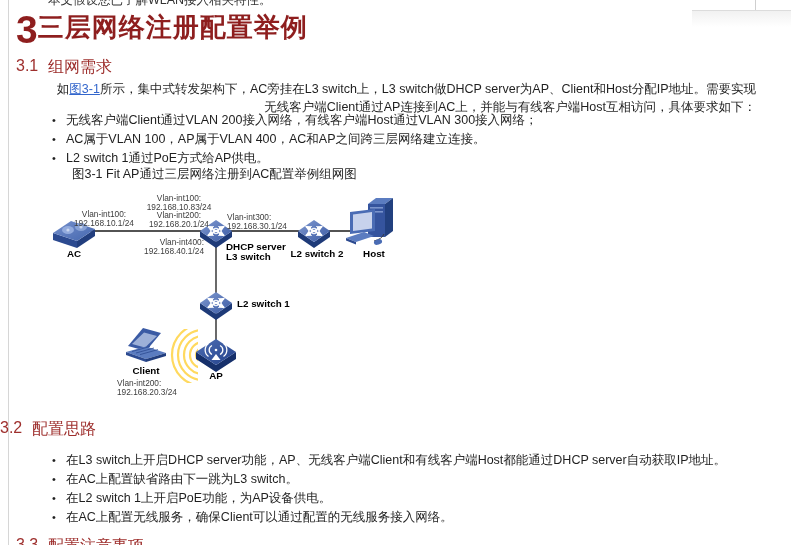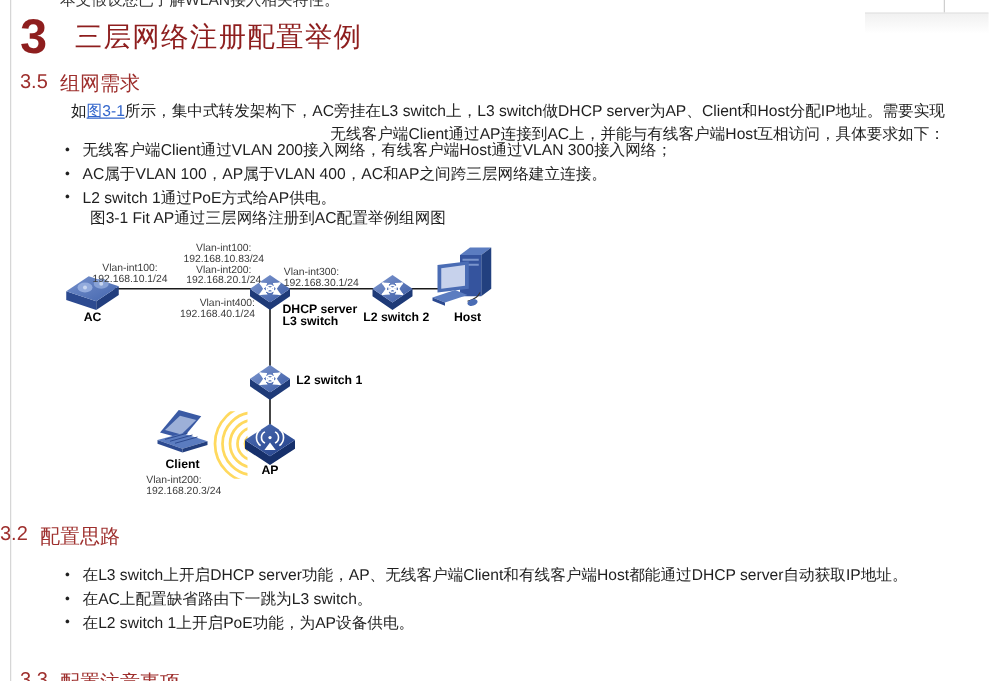--- a/index.html
+++ b/index.html
@@ -8,21 +8,21 @@
   .abs{position:absolute;}
   .frame-left{left:8px;top:0;width:1px;height:545px;background:#d6d6d6;}
   .frame-right-v{left:755px;top:0;width:1px;height:10px;background:#cfcfcf;}
   .frame-right-h{left:692px;top:10px;width:99px;height:1px;background:#dcdcdc;}
   .frame-right-grad{left:692px;top:11px;width:99px;height:16px;
        background:linear-gradient(#f1f1f1,rgba(255,255,255,0));}
   .top-clip{left:48px;top:0;width:420px;height:9px;overflow:hidden;}
   .top-clip span{display:block;margin-top:-8px;font-size:12.5px;color:#333;}
   .chapter{left:16px;top:10px;display:flex;align-items:flex-end;color:#8e1e1e;}
   .chapter .num{font-size:39px;font-weight:bold;line-height:1;}
-  .chapter .ttl{font-size:22px;font-weight:normal;margin-left:22px;padding-bottom:4px;letter-spacing:1px;}
+  .chapter .ttl{font-size:26px;font-weight:bold;margin-left:0;padding-bottom:4px;letter-spacing:1px;}
   .sec{color:#9e2f2d;font-size:16px;display:flex;}
   .sec .sn{width:32px;}
   .sec31{left:16px;top:57px;}
   .sec32{left:0;top:419px;}
   .sec33-clip{left:16px;top:536px;width:300px;height:9px;overflow:hidden;}
   .para{left:48px;top:81px;width:708px;font-size:12.5px;line-height:17.5px;text-align:right;}
   a.figlink{color:#3366cc;text-decoration:underline;cursor:pointer;}
   ul.blist{list-style:none;margin:0;padding:0;font-size:12.5px;}
   ul.blist li{position:relative;padding-left:16px;line-height:13.5px;margin-bottom:5.5px;}
   ul.blist li::before{content:"•";position:absolute;left:2px;top:0;font-size:11px;}
@@ -45,21 +45,21 @@
 <div class="abs top-clip">
   <span>本文假设您已了解WLAN接入相关特性。</span>
 </div>
 
 <div class="abs chapter">
   <span class="num">3</span>
   <span class="ttl">三层网络注册配置举例</span>
 </div>
 
 <div class="abs sec sec31">
-  <span class="sn">3.5</span>
+  <span class="sn">3.1</span>
   <span>组网需求</span>
 </div>
 
 <div class="abs para"><span>如</span><a class="figlink">图3-1</a><span>所示，集中式转发架构下，AC旁挂在L3 switch上，L3 switch做DHCP server为AP、Client和Host分配IP地址。需要实现无线客户端Client通过AP连接到AC上，并能与有线客户端Host互相访问，具体要求如下：</span></div>
 
 <ul class="abs blist blist1">
   <li>无线客户端Client通过VLAN 200接入网络，有线客户端Host通过VLAN 300接入网络；</li>
   <li>AC属于VLAN 100，AP属于VLAN 400，AC和AP之间跨三层网络建立连接。</li>
   <li>L2 switch 1通过PoE方式给AP供电。</li>
 </ul>
@@ -203,20 +203,21 @@
 
 <div class="abs sec sec32">
   <span class="sn">3.2</span>
   <span>配置思路</span>
 </div>
 
 <ul class="abs blist blist2">
   <li>在L3 switch上开启DHCP server功能，AP、无线客户端Client和有线客户端Host都能通过DHCP server自动获取IP地址。</li>
   <li>在AC上配置缺省路由下一跳为L3 switch。</li>
   <li>在L2 switch 1上开启PoE功能，为AP设备供电。</li>
+  <li>在AC上配置无线服务，确保Client可以通过配置的无线服务接入网络。</li>
 </ul>
 
 <div class="abs sec33-clip">
   <div class="sec">
     <span class="sn">3.3</span>
     <span>配置注意事项</span>
   </div>
 </div>
 
 </body></html>

